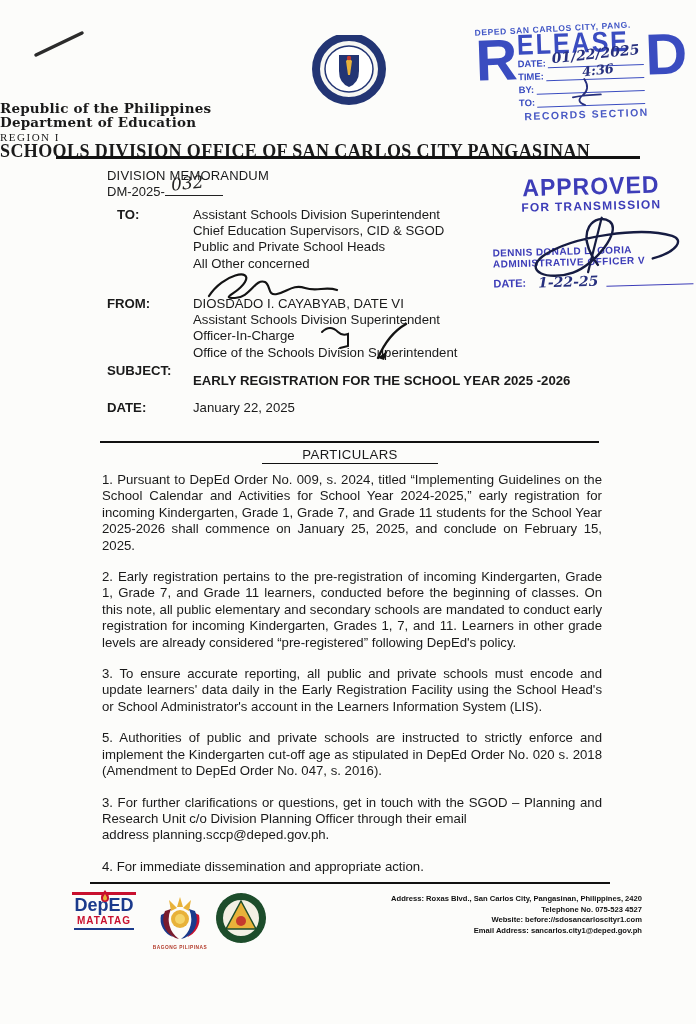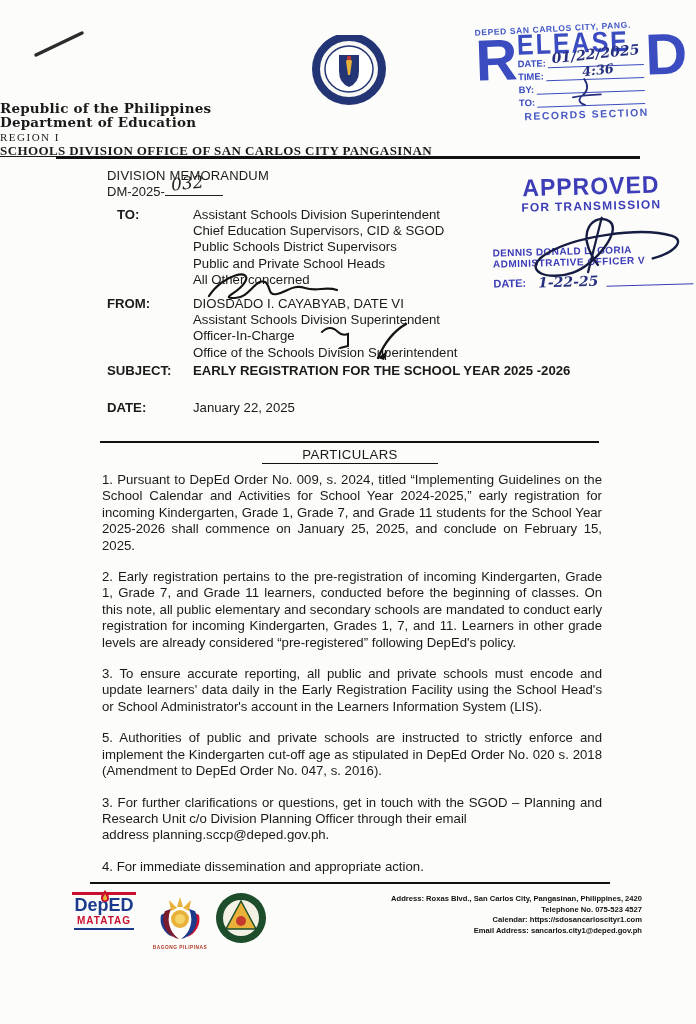--- a/index.html
+++ b/index.html
@@ -4,21 +4,21 @@
 <style>
   html,body{margin:0;padding:0;}
   body{background:#9a9a9a;font-family:"Liberation Sans",sans-serif;}
   .page{position:relative;width:696px;height:1024px;background:#fcfcfa;overflow:hidden;color:#1a1a1a;}
 
   
   .seal{position:absolute;left:312px;top:35px;}
   .head-text{position:absolute;left:0;top:101px;width:696px;text-align:left;}
   .h-republic,.h-department{font-family:"DejaVu Serif",serif;font-weight:bold;font-size:13.5px;line-height:14px;letter-spacing:.2px;}
   .h-region{font-family:"Liberation Serif",serif;font-size:11px;line-height:12px;letter-spacing:1.5px;margin-top:2px;}
-  .h-office{font-family:"Liberation Serif",serif;font-weight:bold;font-size:13px;line-height:14px;letter-spacing:.4px;margin-top:1px;text-decoration:underline;}
+  .h-office{font-family:"Liberation Serif",serif;font-weight:bold;font-size:18px;line-height:14px;letter-spacing:.4px;margin-top:1px;}
   .head-rule{position:absolute;left:56px;top:156px;width:584px;height:3px;background:#111;}
   .pen-slash{position:absolute;left:30px;top:26px;}
 
   
   .stamp{position:absolute;color:#3a4cc0;}
   .released{left:476px;top:22px;width:218px;transform:rotate(-2deg);}
   .rel-office{font-size:8.5px;font-weight:bold;letter-spacing:.6px;white-space:nowrap;transform:rotate(-1deg);color:#4257c6;}
   .rel-main{display:flex;align-items:flex-start;margin-top:-4px;}
   .rel-big{font-size:58px;line-height:58px;font-weight:800;letter-spacing:-2px;}
   .rel-mid{width:126px;margin:2px 2px 0 2px;}
@@ -148,21 +148,20 @@
 
   <div class="dm-heading">DIVISION MEMORANDUM</div>
   <div class="dm-number">
     <span>DM-2025-</span><span class="dm-underline"><span class="dm-hand">032</span></span>
   </div>
 
   <div class="label" style="left:117px;top:207px;">TO:</div>
   <div class="field" style="top:207px;">
     <div>Assistant Schools Division Superintendent</div>
     <div>Chief Education Supervisors, CID &amp; SGOD</div>
-    <div>Public Schools District Supervisors</div>
     <div>Public and Private School Heads</div>
     <div>All Other concerned</div>
   </div>
 
   <svg class="sig1" width="135" height="34" viewBox="0 0 135 34">
     <path d="M4,28 C18,6 48,0 40,14 C33,26 14,30 30,30 C45,30 50,10 60,14 C66,17 62,28 72,26 C82,24 88,16 100,20 C112,24 120,18 132,22" stroke="#141414" stroke-width="2.2" fill="none" stroke-linecap="round"></path>
   </svg>
 
   <div class="label" style="left:107px;top:296px;">FROM:</div>
   <div class="field" style="top:296px;">
@@ -172,21 +171,21 @@
     <div>Office of the Schools Division Superintendent</div>
   </div>
 
   <svg class="pen-marks" width="96" height="48" viewBox="0 0 96 48">
     <path d="M4,12 q8,-8 16,0 q4,4 10,2 l0,12 l-8,2" stroke="#141414" stroke-width="2" fill="none" stroke-linecap="round"></path>
     <path d="M60,38 C66,24 74,12 88,4" stroke="#141414" stroke-width="2.4" fill="none" stroke-linecap="round"></path>
     <path d="M60,38 l10,-8 l-4,10 z" fill="#141414"></path>
   </svg>
 
   <div class="label" style="left:107px;top:363px;">SUBJECT:</div>
-  <div class="field subject-text" style="top:363px;width:410px;">EARLY REGISTRATION FOR THE SCHOOL YEAR 2025 -2026</div>
+  <div class="field subject-text" style="top:373px;width:410px;">EARLY REGISTRATION FOR THE SCHOOL YEAR 2025 -2026</div>
 
   <div class="label" style="left:107px;top:400px;">DATE:</div>
   <div class="field" style="top:400px;">January 22, 2025</div>
 
   <div class="part-rule-top"></div>
   <div class="part-heading"><span>PARTICULARS</span></div>
   <div class="part-body">
     <p>1. Pursuant to DepEd Order No. 009, s. 2024, titled “Implementing Guidelines on the School Calendar and Activities for School Year 2024-2025,” early registration for incoming Kindergarten, Grade 1, Grade 7, and Grade 11 students for the School Year 2025-2026 shall commence on January 25, 2025, and conclude on February 15, 2025.</p>
     <p>2. Early registration pertains to the pre-registration of incoming Kindergarten, Grade 1, Grade 7, and Grade 11 learners, conducted before the beginning of classes. On this note, all public elementary and secondary schools are mandated to conduct early registration for incoming Kindergarten, Grades 1, 7, and 11. Learners in other grade levels are already considered “pre-registered” following DepEd's policy.</p>
     <p>3. To ensure accurate reporting, all public and private schools must encode and update learners' data daily in the Early Registration Facility using the School Head's or School Administrator's account in the Learners Information System (LIS).</p>
@@ -229,17 +228,17 @@
       <circle cx="27" cy="27" r="19" fill="#f3f0e4" stroke="#1d4d2b" stroke-width="2"></circle>
       <path d="M27,10 L42,38 L12,38 z" fill="#e8b23a" stroke="#1d4d2b" stroke-width="1.5"></path>
       <circle cx="27" cy="30" r="5" fill="#c53a2e"></circle>
       <circle cx="27" cy="27" r="24" fill="none" stroke="#1d4d2b" stroke-width="1" stroke-dasharray="2 2"></circle>
     </svg>
   </div>
 
   <div class="footer-address">
     <div>Address: Roxas Blvd., San Carlos City, Pangasinan, Philippines, 2420</div>
     <div>Telephone No. 075-523 4527</div>
-    <div>Calendar: https://sdosancarloscityr1.com</div>
+    <div>Website: before://sdosancarloscityr1.com</div>
     <div>Email Address: sancarlos.city1@deped.gov.ph</div>
   </div>
 
 </div>
 
 </body></html>

